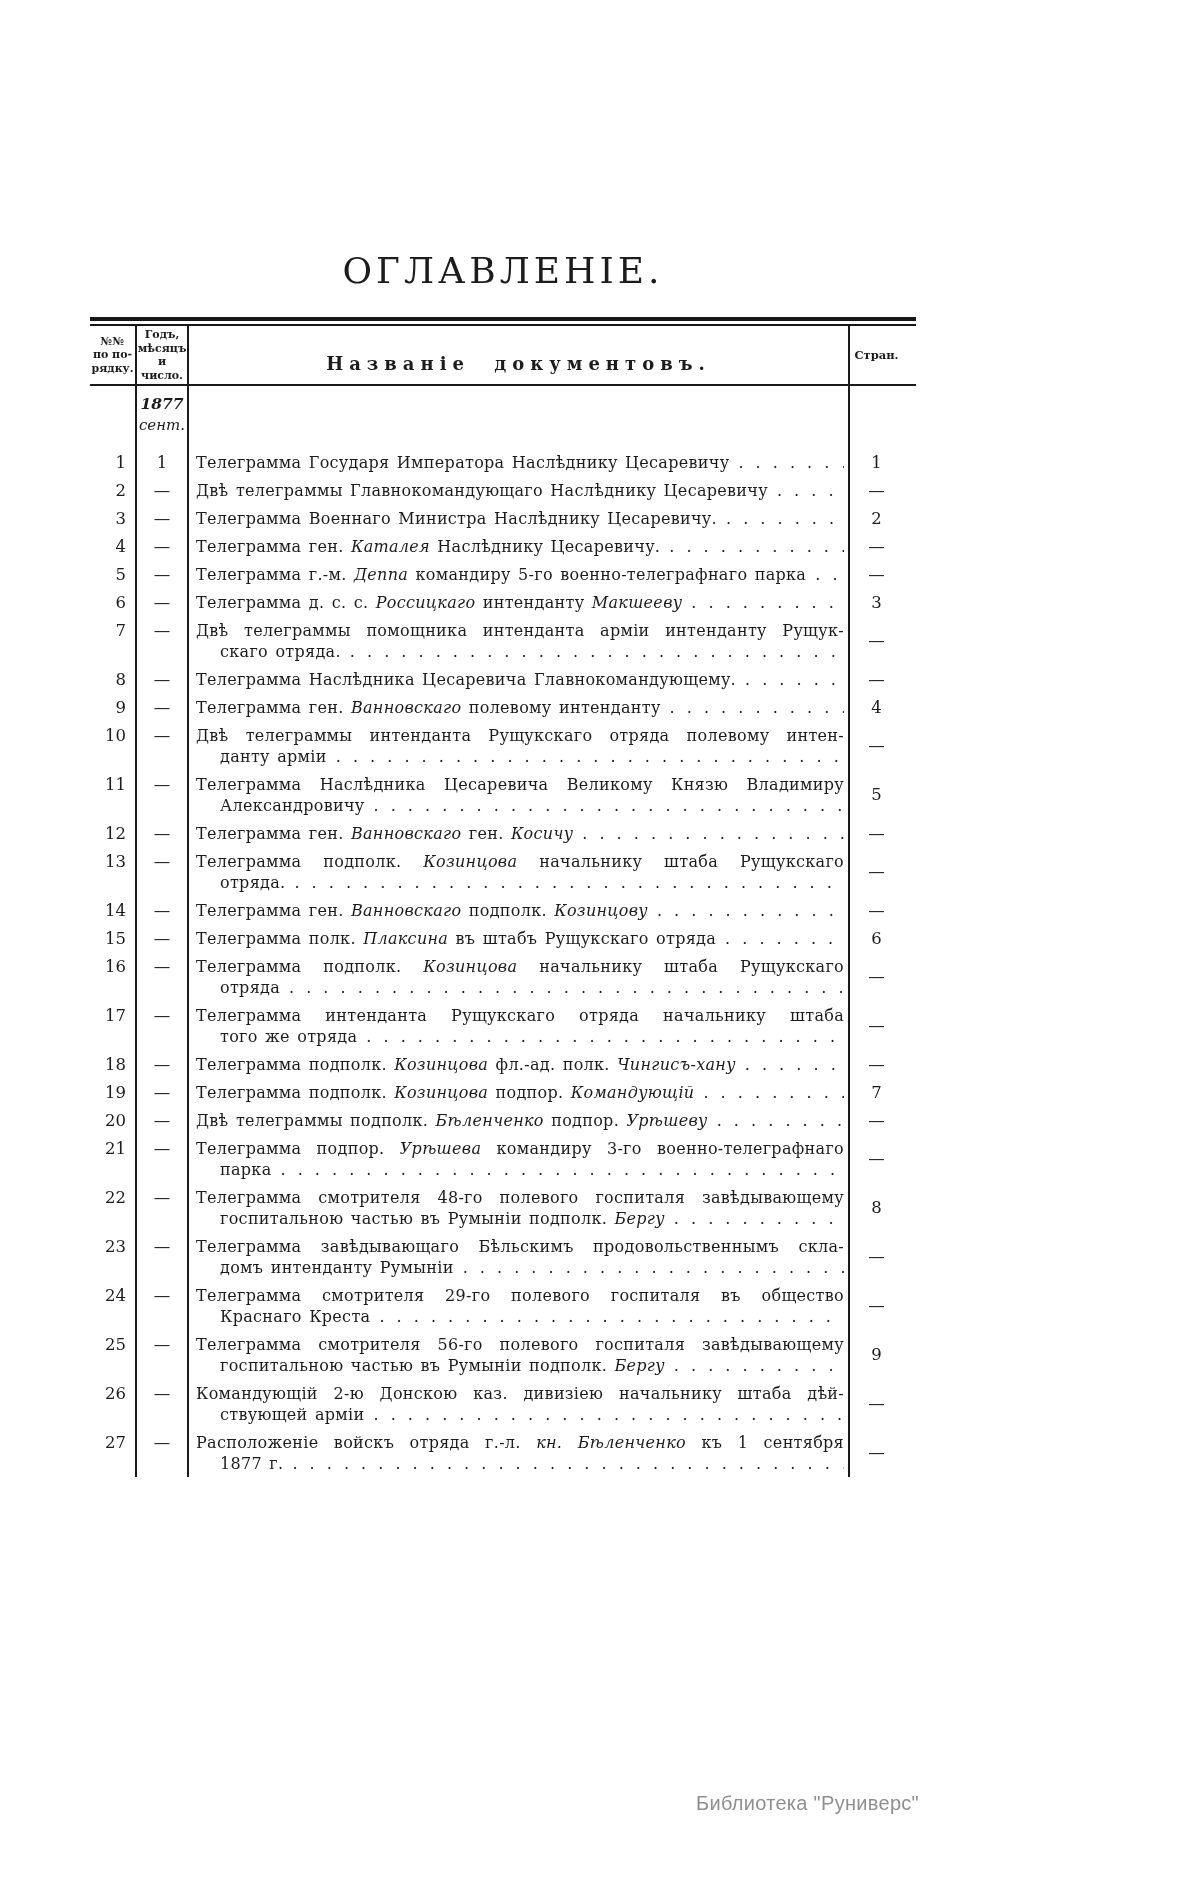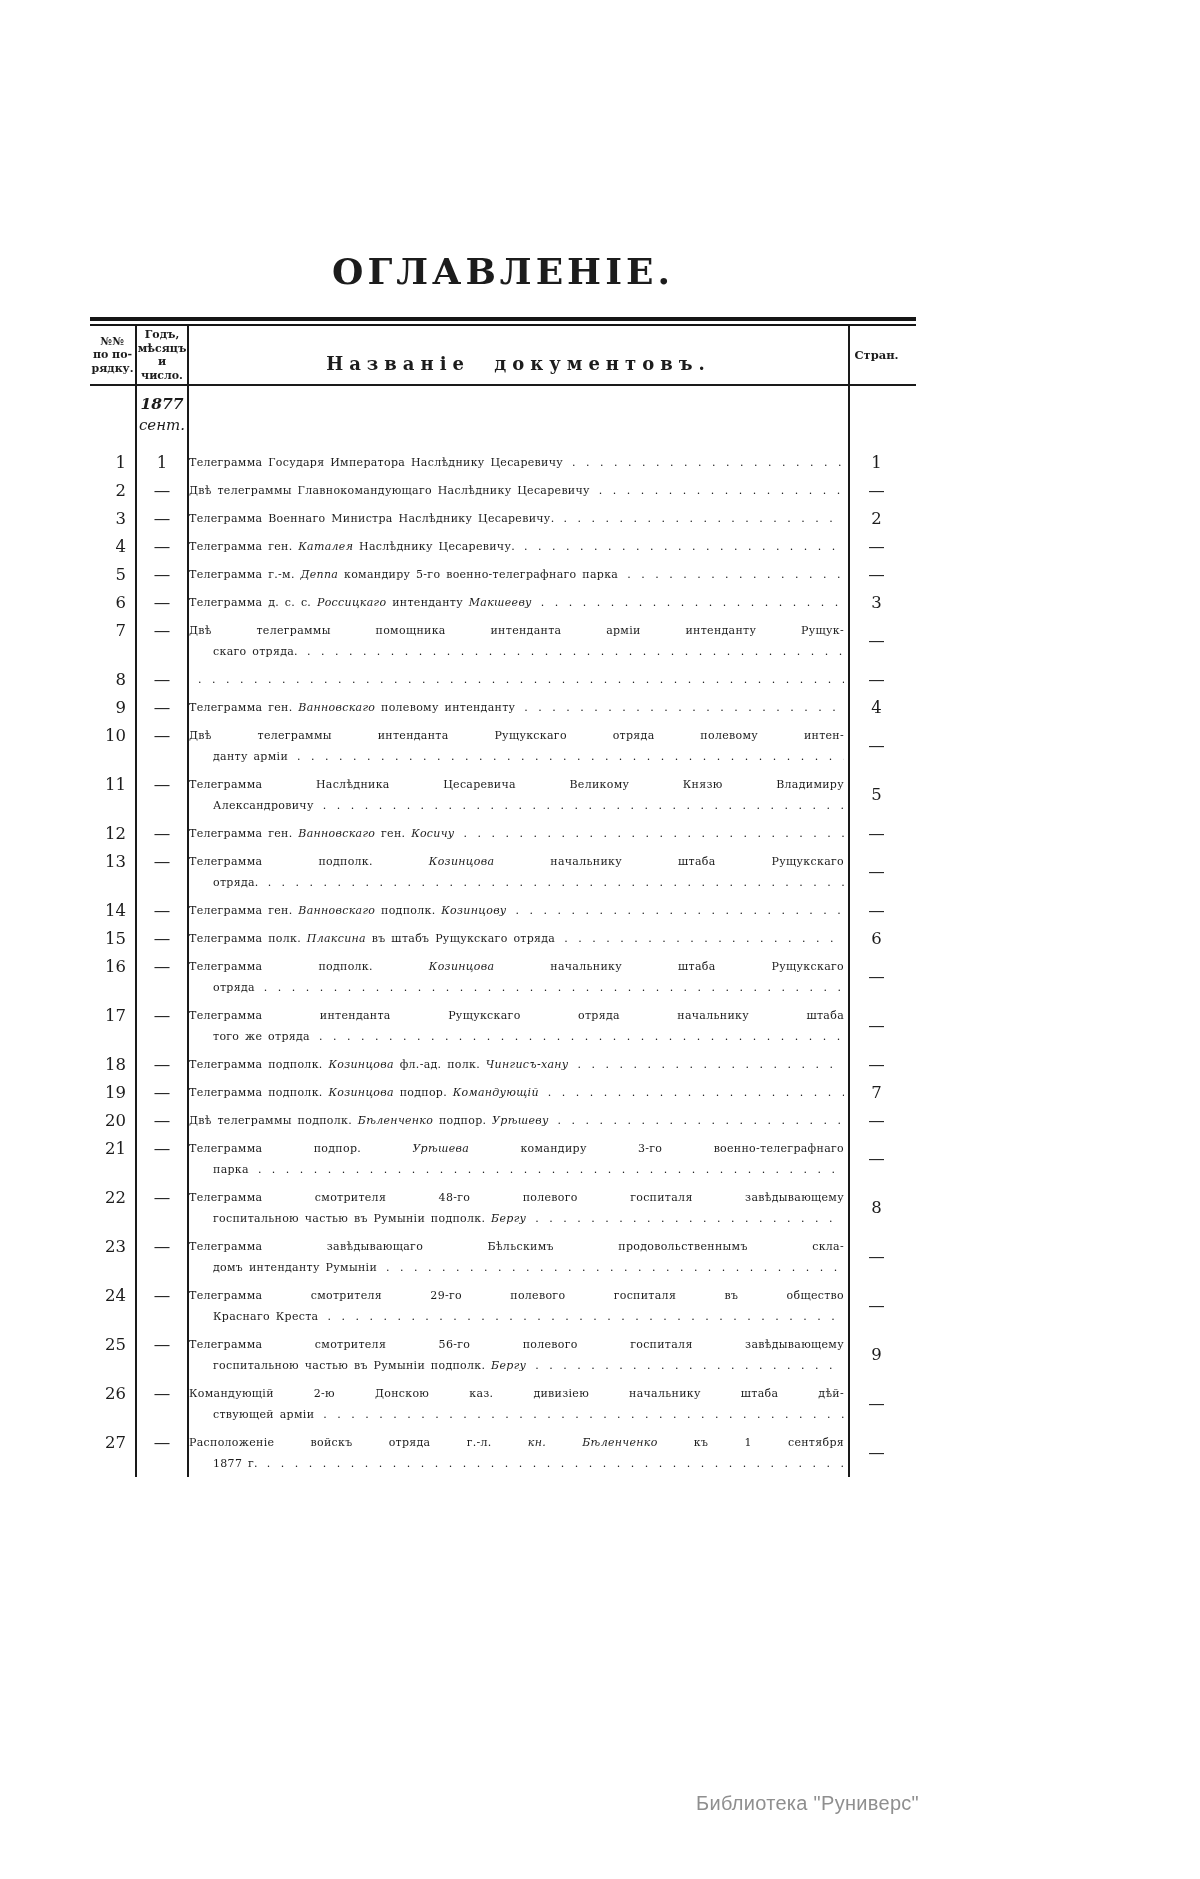--- a/index.html
+++ b/index.html
@@ -14,21 +14,21 @@
   }
 
   .page-title {
     position: absolute;
     top: 250px;
     left: 90px;
     width: 826px;
     text-align: center;
     font-size: 36px;
     letter-spacing: 4px;
-    font-weight: bold;
+    font-weight: normal;
   }
 
   .toc {
     position: absolute;
     top: 317px;
     left: 90px;
     width: 826px;
   }
   .rule-thick { height: 4px; background: #161616; }
   .rule-gap   { height: 3px; background: transparent; }
@@ -68,22 +68,22 @@
     text-align: right;
     padding: 4px 9px 3px 0;
     font-size: 16.5px; line-height: 21px;
   }
   .row .col-date {
     text-align: center;
     padding: 4px 0 3px 0;
     font-size: 16.5px; line-height: 21px;
   }
   .row .col-title {
-    padding: 4px 4px 3px 0;
-    font-size: 11px; line-height: 21px;
+    padding: 4px 4px 3px 7px;
+    font-size: 16px; line-height: 21px;
   }
   .row .col-page {
     display: flex; align-items: center; justify-content: center;
     font-size: 16.5px;
     padding: 2px 0;
   }
   .tline-first {
     text-align: justify;
     text-align-last: justify;
     letter-spacing: 0.3px;
@@ -228,20 +228,21 @@
             <span class="leader">. . . . . . . . . . . . . . . . . . . . . . . . . . . . . . . . . . . . . . . . . . . . . . . . . . . . . . . . . . . . . . . . . . . . . . . .</span>
           </div>
         </div>
         <div class="cell col-page">—</div>
       </div>
       <div class="trow row">
         <div class="cell col-num">8</div>
         <div class="cell col-date">—</div>
         <div class="cell col-title">
           <div class="tline-last">
+            <span class="ttext">Телеграмма Наслѣдника Цесаревича Главнокомандующему.</span>
             <span class="leader">. . . . . . . . . . . . . . . . . . . . . . . . . . . . . . . . . . . . . . . . . . . . . . . . . . . . . . . . . . . . . . . . . . . . . . . .</span>
           </div>
         </div>
         <div class="cell col-page">—</div>
       </div>
       <div class="trow row">
         <div class="cell col-num">9</div>
         <div class="cell col-date">—</div>
         <div class="cell col-title">
           <div class="tline-last">

